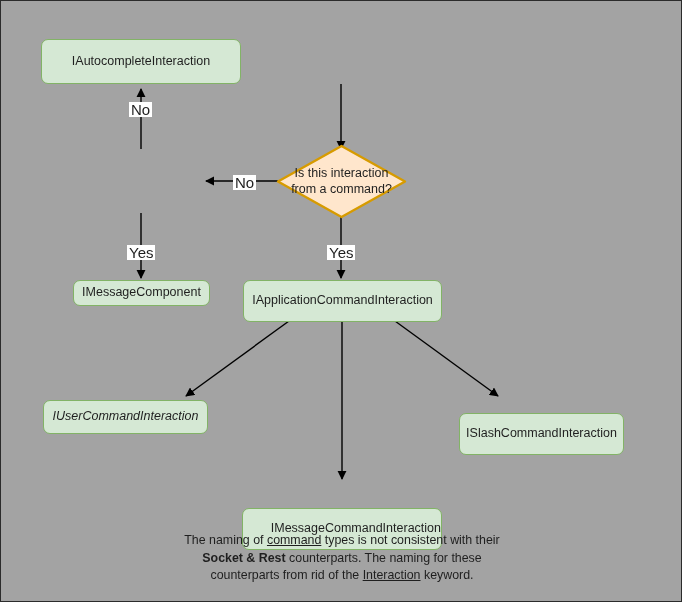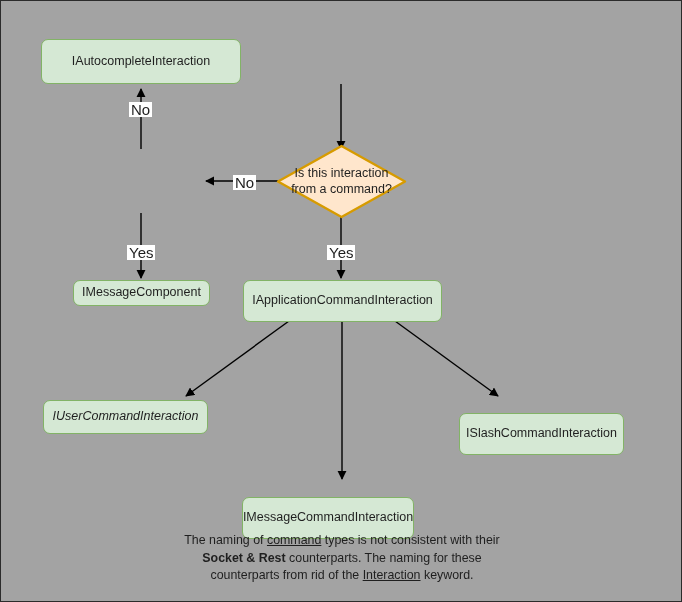--- a/index.html
+++ b/index.html
@@ -134,21 +134,21 @@
   </div>
 
   <div class="node node-box" style="left:42px; top:399px; width:165px; height:34px;font-style:italic;">
     <span>IUserCommandInteraction</span>
   </div>
 
   <div class="node node-box" style="left:458px; top:399px; width:165px; height:42px;margin-top:13px;">
     <span>ISlashCommandInteraction</span>
   </div>
 
-  <div class="node node-box" style="left:241px; top:496px; width:172px; height:42px;">
+  <div class="node node-box" style="left:241px; top:507px; width:200px; height:42px;justify-content:flex-end;">
     <span>IMessageCommandInteraction</span>
   </div>
 
   <div class="edge-label" style="left:128px; top:101px;">No</div>
 
   <div class="edge-label" style="left:232px; top:174px;">No</div>
 
   <div class="edge-label" style="left:126px; top:244px;">Yes</div>
 
   <div class="edge-label" style="left:326px; top:244px;">Yes</div>

